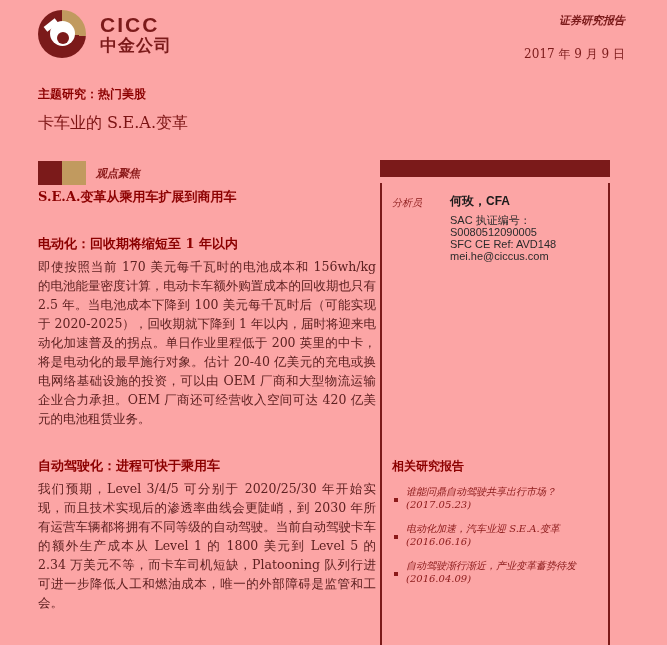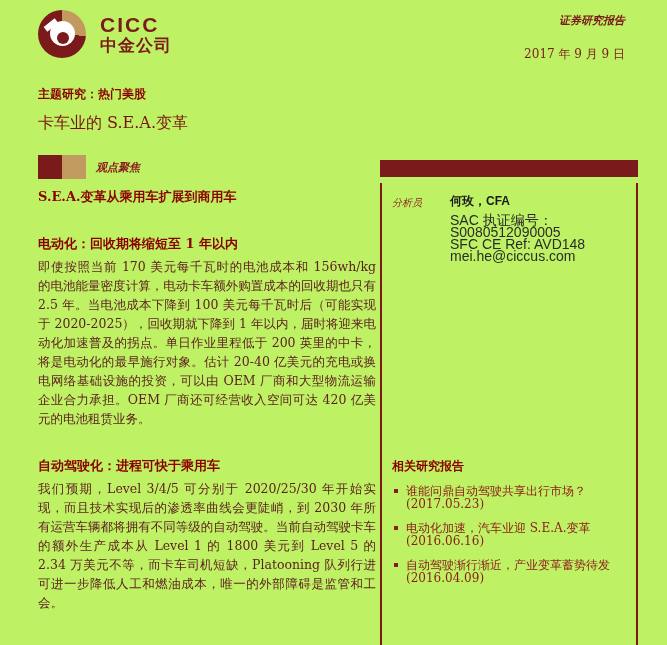--- a/index.html
+++ b/index.html
@@ -1,21 +1,21 @@
 <!DOCTYPE html>
 <html><head>
 <meta charset="utf-8">
 <style>
   * { margin: 0; padding: 0; box-sizing: border-box; }
   html, body { background: #ffffff; }
   .page {
     position: relative;
     width: 667px;
     height: 645px;
-    background: #bef264;
+    background: #fca5a5;
     overflow: hidden;
     font-family: "Liberation Sans", sans-serif;
   }
 
   
   .logo-wrap { position: absolute; top: 10px; left: 38px; display: flex; align-items: center; }
   .logo-mark {
     position: relative;
     width: 48px; height: 48px; border-radius: 50%;
     background: conic-gradient(#c19a5f 0deg 95deg, #7b1a1a 95deg 360deg);
@@ -50,21 +50,21 @@
     font-family: "DejaVu Serif", serif;
     text-align: center;
   }
   .title-main {
     position: absolute; left: 38px; top: 113px;
     font-size: 16px; color: #7a1212;
     font-family: "DejaVu Serif", serif;
   }
 
   
-  .focus-row { position: absolute; left: 38px; top: 155px; display: flex; align-items: center; }
+  .focus-row { position: absolute; left: 38px; top: 161px; display: flex; align-items: center; }
   .sq { width: 24px; height: 24px; }
   .sq-maroon { background: #7b1a1a; }
   .sq-tan { background: #c19a5f; }
   .focus-label {
     margin-left: 10px; font-size: 11px; font-weight: bold; font-style: italic;
     color: #8b1a1a; font-family: "DejaVu Serif", serif;
   }
 
   
   .left-col { position: absolute; left: 38px; top: 188px; width: 338px; }
@@ -72,45 +72,45 @@
   .section-heading {
     font-size: 13px; font-weight: bold; color: #8b0000;
     margin-bottom: 4px; font-family: "DejaVu Serif", serif;
   }
   .section-body {
     font-size: 12.5px; line-height: 19px; color: #5e2121;
     text-align: justify; font-family: "DejaVu Serif", serif;
   }
 
   
-  .right-col { position: absolute; left: 380px; top: 160px; width: 258px; }
+  .right-col { position: absolute; left: 380px; top: 160px; width: 230px; }
   .right-bar { width: 100%; height: 17px; background: #7b1a1a; }
   .right-box {
     margin-top: 6px;
     border-left: 2px solid #7b1a1a;
     border-right: 2px solid #7b1a1a;
     height: 462px;
     padding: 10px 8px 0 10px;
   }
   .analyst-row { display: flex; }
   .analyst-label {
     width: 58px; flex: none; font-size: 10px; font-style: italic;
     color: #8b1a1a; padding-top: 3px; font-family: "DejaVu Serif", serif;
   }
   .analyst-name { font-size: 12px; font-weight: bold; color: #1a1a1a; margin-bottom: 4px; }
-  .analyst-line { font-size: 14px; color: #2b2b2b; line-height: 12px; }
+  .analyst-line { font-size: 11px; color: #2b2b2b; line-height: 12px; }
 
   .related { margin-top: 196px; }
   .related-heading {
     font-size: 12px; font-weight: bold; color: #8b0000;
     margin-bottom: 10px; font-family: "DejaVu Serif", serif;
   }
   .related-item {
-    display: flex; align-items: flex-start;
-    font-size: 12px; color: #8b1a1a;
+    display: flex; align-items: center;
+    font-size: 10px; font-style: italic; color: #8b1a1a;
     margin-bottom: 11px; line-height: 13px;
     font-family: "DejaVu Serif", serif;
   }
   .bullet {
     width: 4px; height: 4px; background: #8b1a1a; flex: none;
     margin: 4px 8px 0 2px;
   }
 </style>
 </head>
 <body>

